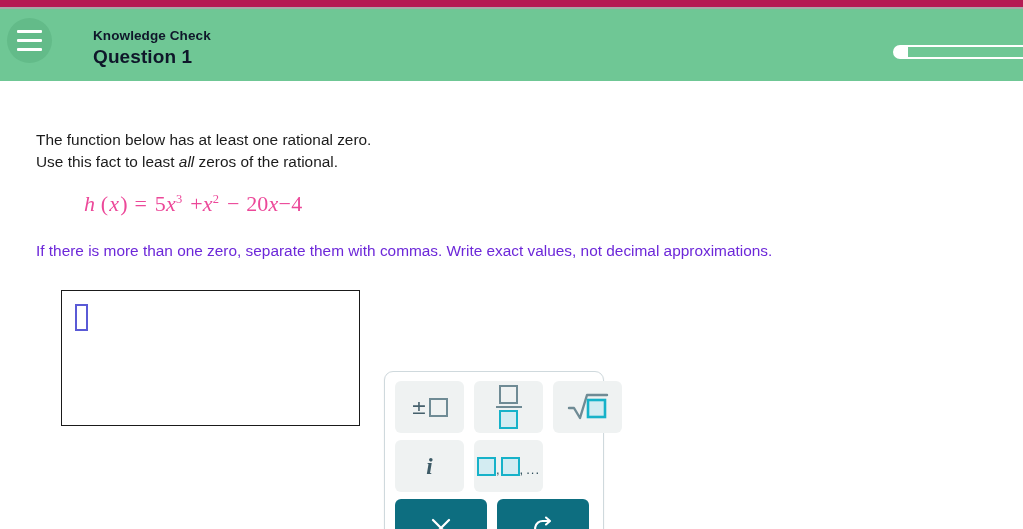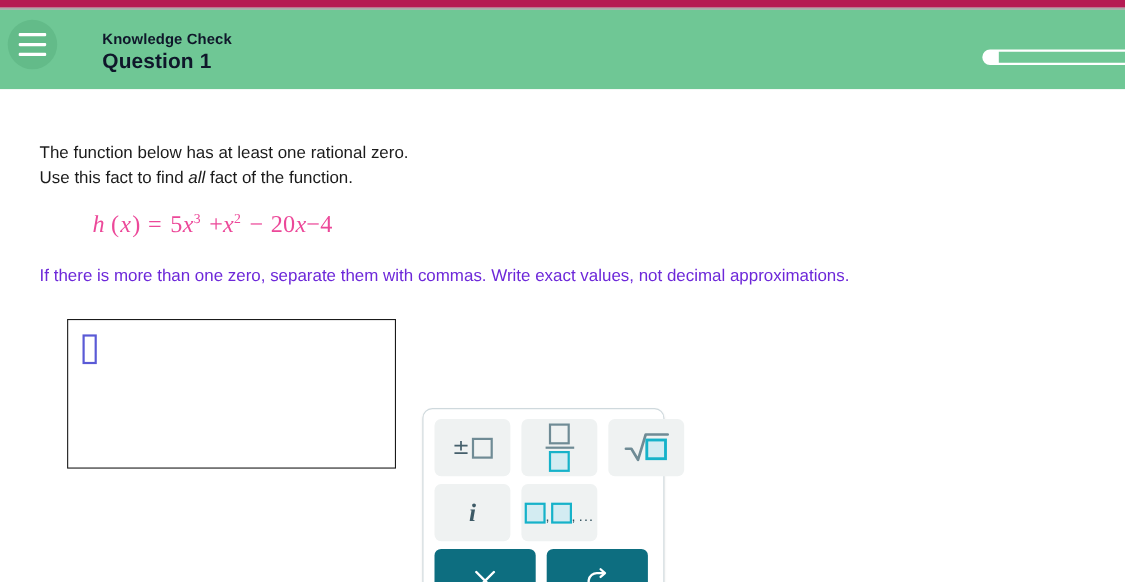--- a/index.html
+++ b/index.html
@@ -297,21 +297,21 @@
   <div id="progress-wrap">
     <div id="progress-fill"></div>
   </div>
 
 </div>
 
 <div id="content">
 
   <div class="prompt-line" id="prompt-line-1">The function below has at least one rational zero.</div>
 
-  <div class="prompt-line" id="prompt-line-2"><span>Use this fact to find </span><em>all</em><span> fact of the function.</span></div>
+  <div class="prompt-line" id="prompt-line-2"><span>Use this fact to least </span><em>all</em><span> zeros of the rational.</span></div>
 
   <div id="equation"><i>h</i><span class="op"> (</span><i>x</i><span class="op">)&nbsp;</span><span>=</span><span class="op">&nbsp;</span><span>5</span><i>x</i><sup>3</sup><span class="op">&nbsp;</span><span>+</span><i>x</i><sup>2</sup><span class="op">&nbsp;</span><span>−</span><span class="op"> </span><span>20</span><i>x</i><span>−</span><span>4</span></div>
 
   <div id="instruction">If there is more than one zero, separate them with commas. Write exact values, not decimal approximations.</div>
 
   <div id="answer-box">
     <div id="answer-placeholder"></div>
   </div>
 
   <div id="math-palette">

